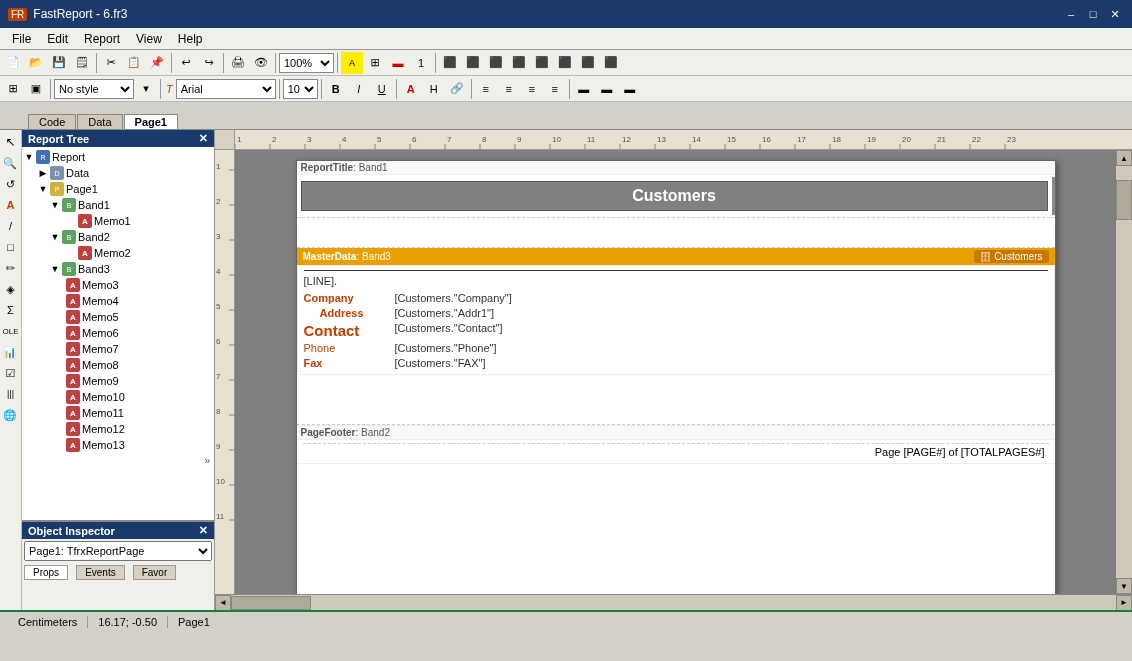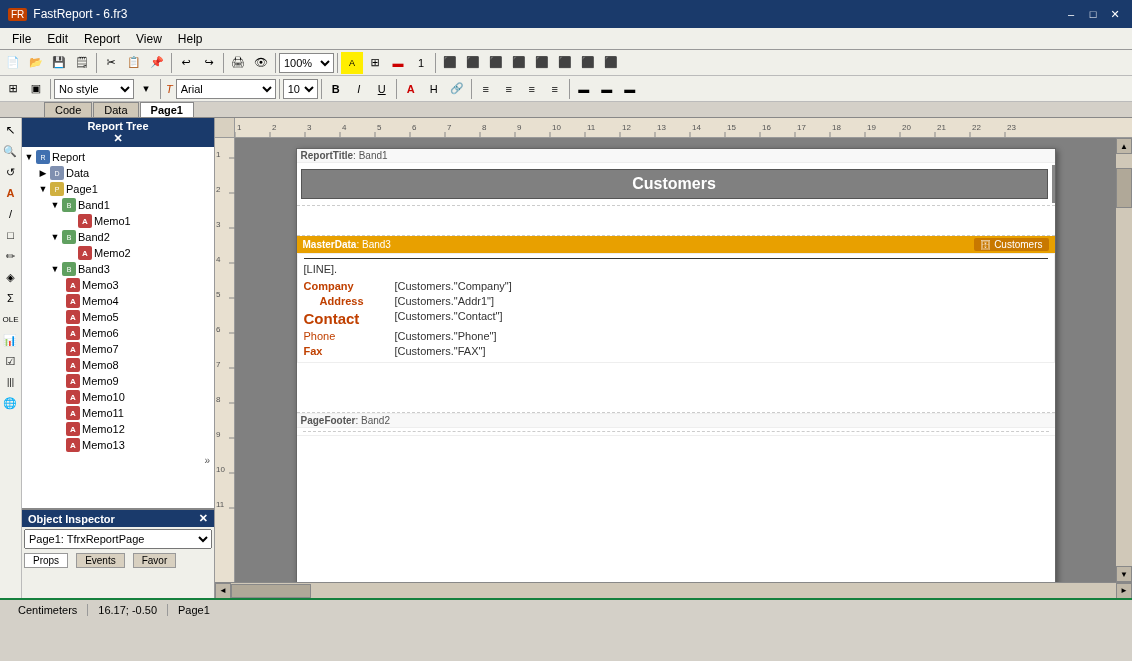--- a/index.html
+++ b/index.html
@@ -120,21 +120,21 @@
   <div class="tb-btn">≡</div>
   <div class="tb-btn">≡</div>
   <div class="tb-btn">≡</div>
   <div class="tb-btn">≡</div>
   <div class="tb-sep"></div>
   <div class="tb-btn">▬</div>
   <div class="tb-btn">▬</div>
   <div class="tb-btn">▬</div>
 </div>
 
-<div id="tab-bar" style="background:#d4d0c8;height:16px;display:flex;align-items:flex-end;padding-left:44px;border-bottom:1px solid #888;">
+<div id="tab-bar" style="background:#d4d0c8;height:28px;display:flex;align-items:flex-end;padding-left:28px;border-bottom:1px solid #888;">
   <div class="tab" style="padding:1px 10px;font-size:11px;border:1px solid #888;border-bottom:none;background:#d0c8b8;cursor:pointer;margin-right:1px;">Code</div>
   <div class="tab" style="padding:1px 10px;font-size:11px;border:1px solid #888;border-bottom:none;background:#d0c8b8;cursor:pointer;margin-right:1px;">Data</div>
   <div class="tab active" style="padding:1px 10px;font-size:11px;border:1px solid #888;border-bottom:none;background:white;cursor:pointer;font-weight:bold;margin-right:1px;">Page1</div>
 </div>
 
 <div style="display:flex;height:480px;">
 
   <div style="display:flex;width:215px;min-width:215px;border-right:1px solid #999;flex-direction:row;">
 
     <div style="width:22px;background:#f0f0ea;border-right:1px solid #bbb;display:flex;flex-direction:column;align-items:center;padding:2px 0;gap:1px;">
@@ -150,21 +150,21 @@
       <div class="vt-btn" style="width:20px;height:20px;display:flex;align-items:center;justify-content:center;cursor:pointer;font-size:8px;">OLE</div>
       <div class="vt-btn" style="width:20px;height:20px;display:flex;align-items:center;justify-content:center;cursor:pointer;font-size:11px;">📊</div>
       <div class="vt-btn" style="width:20px;height:20px;display:flex;align-items:center;justify-content:center;cursor:pointer;font-size:11px;">☑</div>
       <div class="vt-btn" style="width:20px;height:20px;display:flex;align-items:center;justify-content:center;cursor:pointer;font-size:9px;">|||</div>
       <div class="vt-btn" style="width:20px;height:20px;display:flex;align-items:center;justify-content:center;cursor:pointer;font-size:11px;">🌐</div>
     </div>
 
     <div style="flex:1;display:flex;flex-direction:column;overflow:hidden;background:#f0f0ea;">
 
       <div style="flex:1;display:flex;flex-direction:column;overflow:hidden;">
-        <div style="display:flex;align-items:center;justify-content:space-between;background:#1a3a6b;color:white;padding:2px 6px;font-size:11px;font-weight:bold;flex-direction:column;">
+        <div style="display:flex;align-items:center;justify-content:space-between;background:#1a3a6b;color:white;padding:2px 6px;font-size:11px;font-weight:bold;">
           <span>Report Tree</span>
           <span style="cursor:pointer;">✕</span>
         </div>
         <div style="flex:1;overflow-y:auto;background:white;padding:2px;font-size:11px;">
 
           <div class="tree-node" style="display:flex;align-items:center;gap:2px;padding:1px 0;cursor:pointer;">
             <span style="display:inline-block;width:10px;text-align:center;font-size:9px;">▼</span>
             <span style="width:14px;height:14px;display:inline-flex;align-items:center;justify-content:center;background:#4070b0;color:white;border-radius:2px;font-size:7px;flex-shrink:0;">R</span>
             <span>Report</span>
           </div>
@@ -421,20 +421,21 @@
           </div>
 
           <div style="height:50px;background:white;border-bottom:1px dashed #ccc;"></div>
 
           <div>
             <div style="font-size:10px;color:#555;padding:1px 4px;background:#f8f8f8;border-bottom:1px solid #eee;border-top:1px solid #eee;">
               <span style="font-weight:bold;">PageFooter</span>: Band2
             </div>
             <div style="padding:3px 6px;border-bottom:1px solid #eee;">
               <div style="border-top:1px dashed #ccc;margin:0;"></div>
+              <div style="text-align:right;font-size:11px;padding:2px 4px;">Page [PAGE#] of [TOTALPAGES#]</div>
             </div>
           </div>
 
           <div style="height:200px;background:white;"></div>
         </div>
       </div>
 
       <div style="width:16px;background:#d0c8b8;flex-shrink:0;position:relative;">
         <div style="position:absolute;top:0;right:0;left:0;height:16px;background:#c0b8a8;border:1px solid #888;display:flex;align-items:center;justify-content:center;font-size:8px;cursor:pointer;">▲</div>
         <div style="position:absolute;bottom:0;right:0;left:0;height:16px;background:#c0b8a8;border:1px solid #888;display:flex;align-items:center;justify-content:center;font-size:8px;cursor:pointer;">▼</div>

